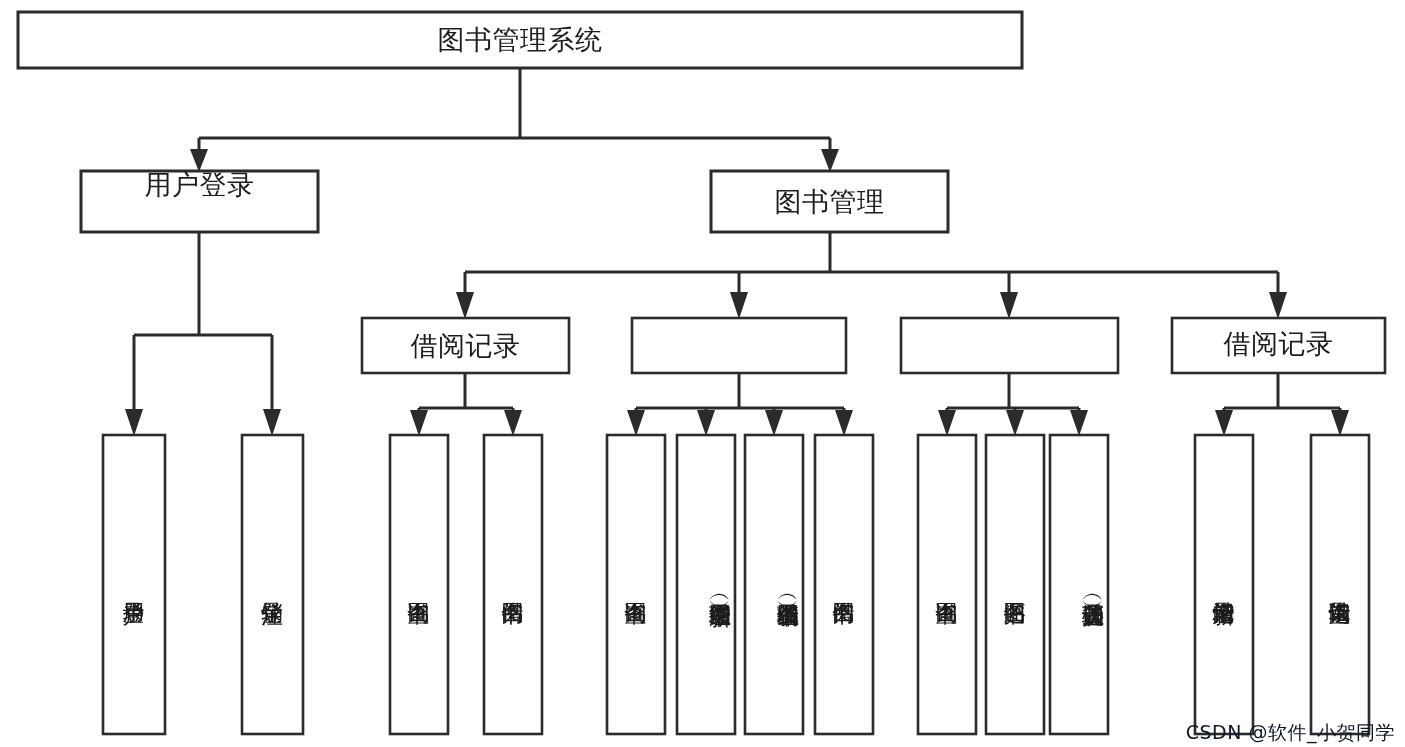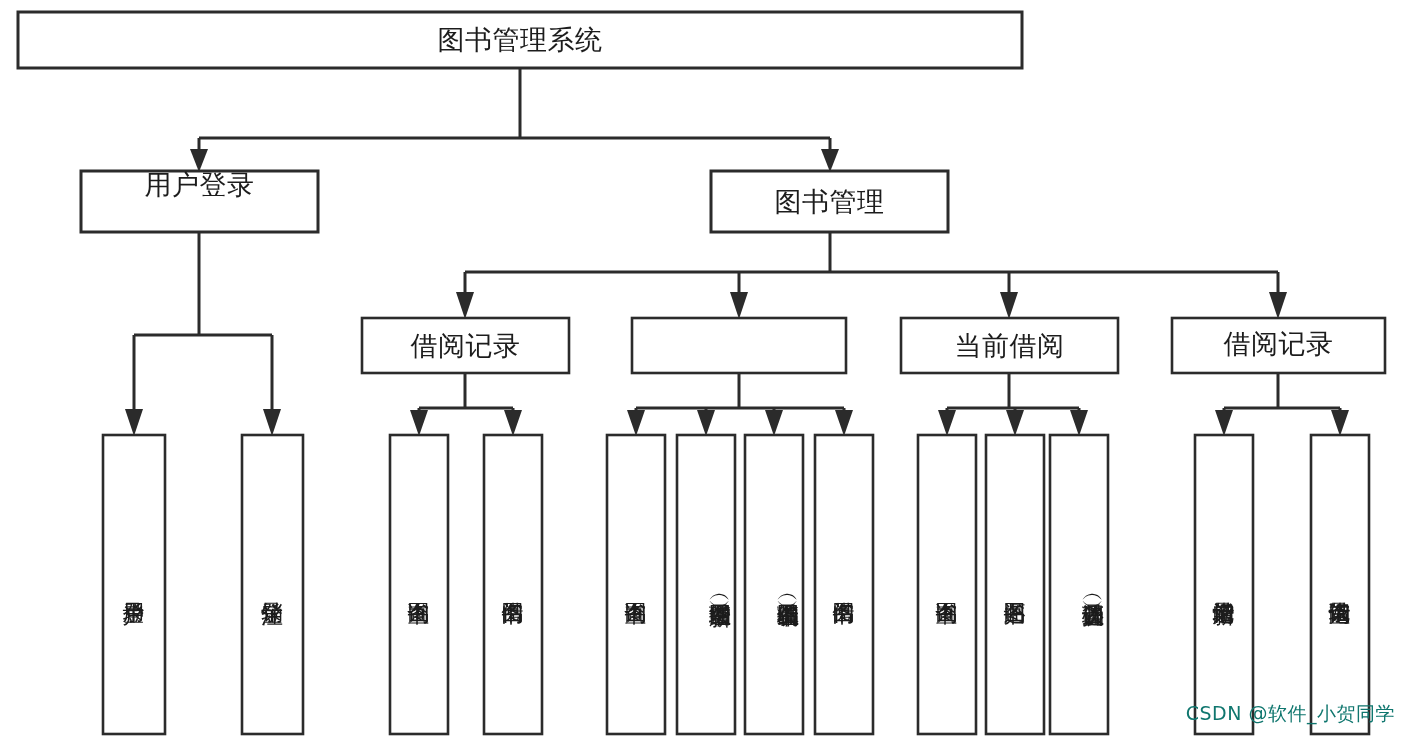--- a/index.html
+++ b/index.html
@@ -74,23 +74,23 @@
     user-select: none;
   }
   .node-label-v.align-top {
     align-items: flex-start;
     padding-top: 4px;
     box-sizing: border-box;
   }
   #watermark {
     position: absolute;
     right: 10px;
-    bottom: 20px;
+    bottom: 1px;
     font-size: 19px;
-    color: #0f766e;
+    color: #0f172a;
     letter-spacing: 0.5px;
     user-select: none;
     white-space: nowrap;
     text-align: right;
   }
 </style>
 </head>
 <body>
 
 <div id="diagram-root">
@@ -196,21 +196,20 @@
       <polygon class="arrow-head" points="1331,410 1349,410 1340,436"></polygon>
     </g>
   </svg>
 
   <div class="node-label-h" style="left:18px; top:12px; width:1004px; height:56px;">图书管理系统</div>
 
   <div class="node-label-h" style="left:81px; top:154px; width:237px; height:61px;">用户登录</div>
   <div class="node-label-h" style="left:711px; top:171px; width:237px; height:61px;">图书管理</div>
 
   <div class="node-label-h" style="left:362px; top:318px; width:207px; height:55px;">借阅记录</div>
-  <div class="node-label-h" style="left:901px; top:318px; width:217px; height:55px;">当前借阅</div>
   <div class="node-label-h" style="left:1172px; top:318px; width:213px; height:52px;">借阅记录</div>
 
   <div class="node-label-v" style="left:103px; top:435px; width:62px; height:299px;">用户登录</div>
   <div class="node-label-v" style="left:242px; top:435px; width:61px; height:299px;">注销登录</div>
   <div class="node-label-v" style="left:390px; top:435px; width:58px; height:299px;">查询图书</div>
   <div class="node-label-v" style="left:484px; top:435px; width:58px; height:299px;">借阅图书</div>
   <div class="node-label-v" style="left:607px; top:435px; width:58px; height:299px;">查询图书</div>
   <div class="node-label-v align-top" style="left:677px; top:435px; width:58px; height:299px;">新增图书（管理员）</div>
   <div class="node-label-v align-top" style="left:745px; top:435px; width:58px; height:299px;">编辑图书（管理员）</div>
   <div class="node-label-v" style="left:815px; top:435px; width:58px; height:299px;">借阅图书</div>

